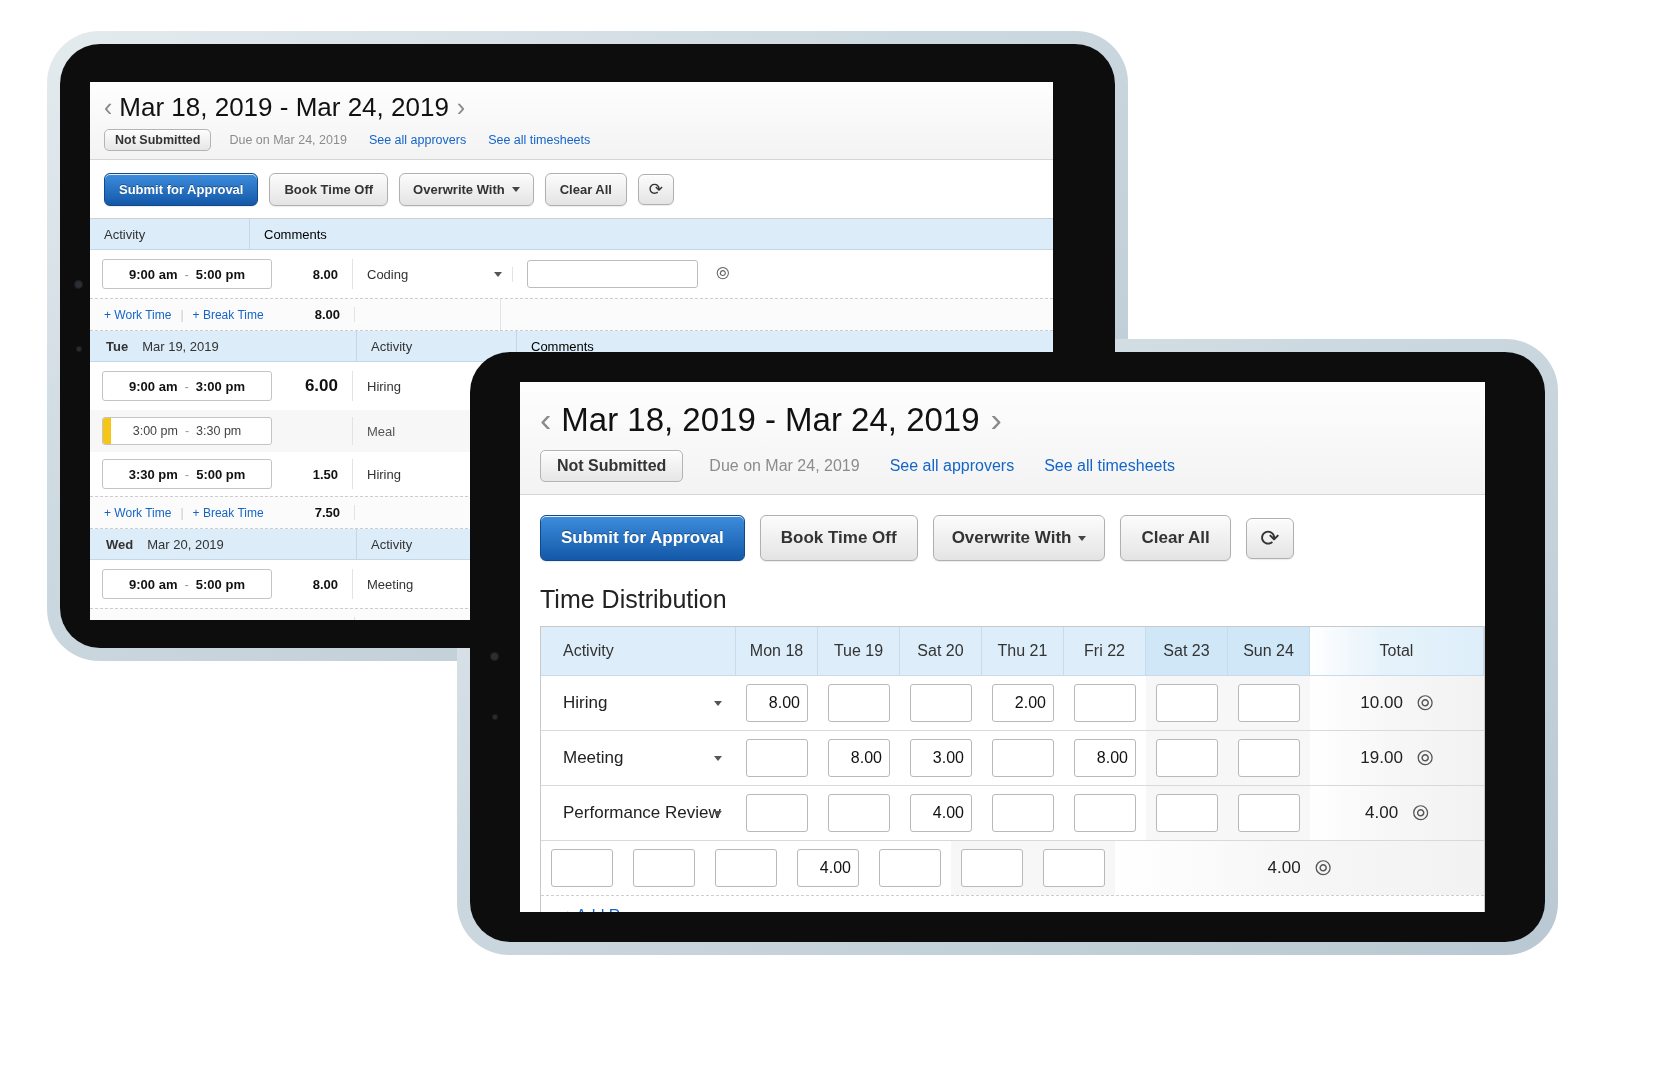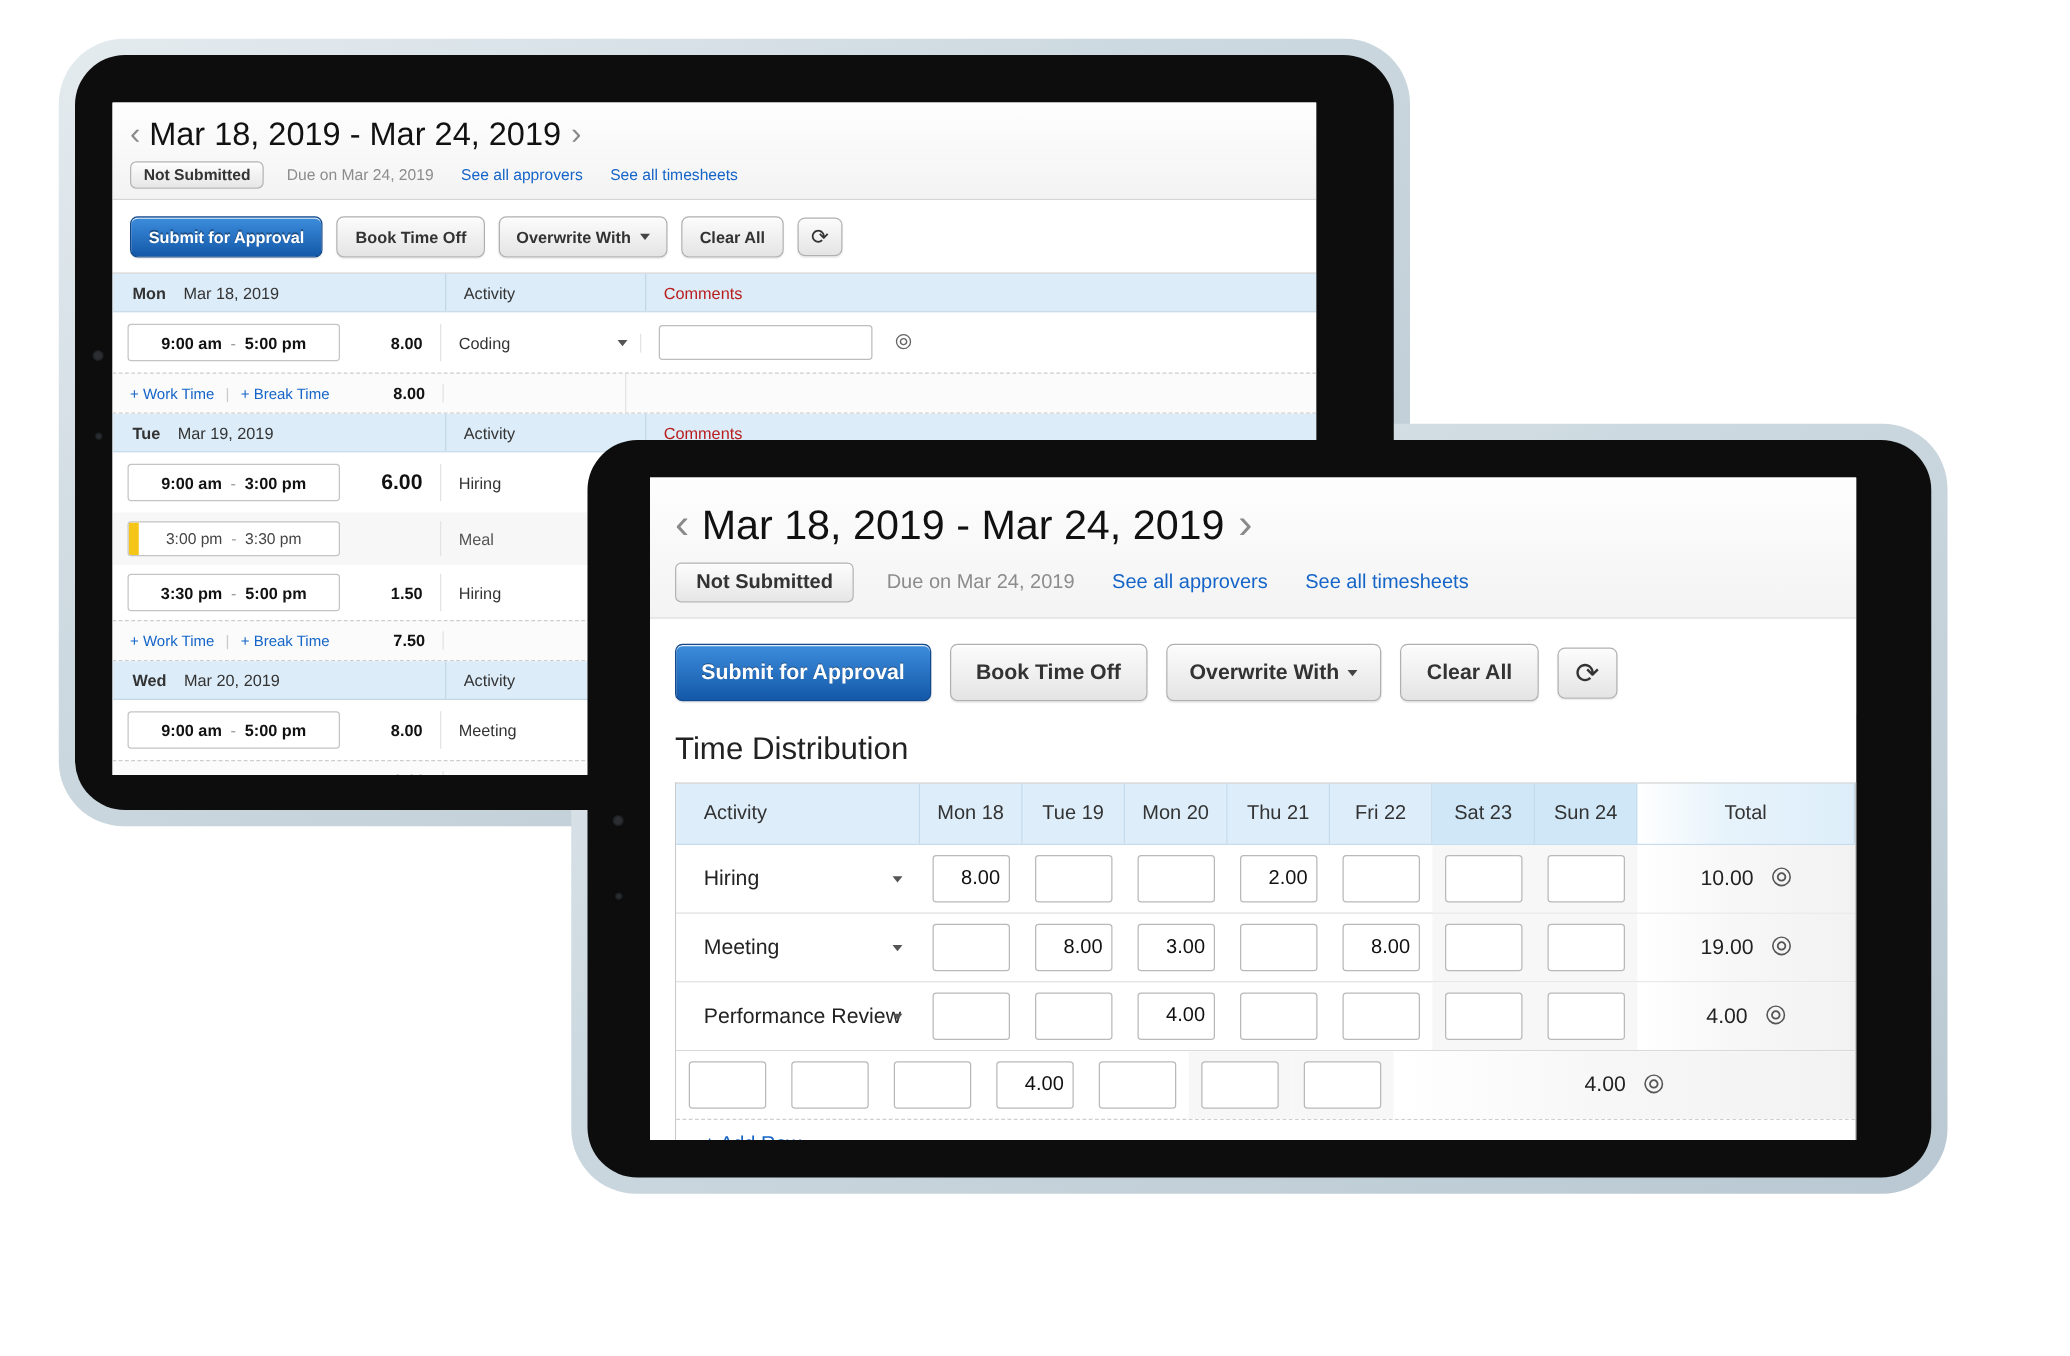--- a/index.html
+++ b/index.html
@@ -79,21 +79,21 @@
   .refresh{font-weight:normal;}
 
   
   .daylist{border-top:1px solid #cfcfcf;}
   .dayhead{display:flex;background:#dcecf8;border-bottom:1px solid #c3d7e6;}
   .dayhead .c1{flex:0 0 250px;display:flex;align-items:center;padding-left:16px;
     color:#333;border-right:1px solid #c3d7e6;}
   .dayhead .c1 b{font-weight:bold;margin-right:14px;}
   .dayhead .c2{flex:0 0 145px;display:flex;align-items:center;padding-left:14px;color:#333;
     border-right:1px solid #c3d7e6;}
-  .dayhead .c3{flex:1;display:flex;align-items:center;padding-left:14px;color:#b91c1c;}
+  .dayhead .c3{flex:1;display:flex;align-items:center;padding-left:14px;color:#000000;}
   .entry{display:flex;align-items:center;background:#fff;}
   .entry.alt{background:#f7f7f7;}
   .entry .c1{flex:0 0 250px;display:flex;align-items:center;padding-left:12px;
     border-right:1px solid #e3e3e3;}
   .timebox{
     border:1px solid #c4c4c4;background:#fff;border-radius:3px;
     display:flex;align-items:center;justify-content:center;
     color:#111;font-weight:bold;position:relative;overflow:hidden;
   }
   .timebox.meal{font-weight:normal;color:#444;}
@@ -181,24 +181,20 @@
             <span>Overwrite With</span>
             <span class="caret"></span>
           </div>
           <div class="btn" style="font-size:13px;padding:8px 14px;">Clear All</div>
           <div class="btn refresh" style="font-size:17px;padding:4px 0;width:34px;">⟳</div>
         </div>
 
         <div class="daylist">
 
           <div class="dayhead" style="height:30px;font-size:13px;">
-            <div class="c1">
-                <b>Mon</b>
-                <span>Mar 18, 2019</span>
-              </div>
             <div class="c2">Activity</div>
             <div class="c3">Comments</div>
           </div>
           <div class="entry" style="height:48px;">
             <div class="c1">
               <div class="timebox" style="width:168px;height:28px;font-size:13px;">
                 <span>9:00 am</span>
                 <span class="dash">-</span>
                 <span>5:00 pm</span>
               </div>
@@ -363,21 +359,21 @@
         </div>
 
         <div class="sect-title" style="font-size:25px;padding:14px 0 12px 20px;">Time Distribution</div>
 
         <div class="tdtable" style="margin:0 0 0 20px;">
 
           <div class="tdrow tdhead" style="height:48px;font-size:16px;">
             <div class="cell col-act">Activity</div>
             <div class="cell col-day">Mon 18</div>
             <div class="cell col-day">Tue 19</div>
-            <div class="cell col-day">Mon 20</div>
+            <div class="cell col-day">Sat 20</div>
             <div class="cell col-day">Thu 21</div>
             <div class="cell col-day">Fri 22</div>
             <div class="cell col-day wk">Sat 23</div>
             <div class="cell col-day wk">Sun 24</div>
             <div class="cell col-tot tot">Total</div>
           </div>
 
           <div class="tdbody">
 
             <div class="tdrow" style="height:54px;font-size:17px;">

